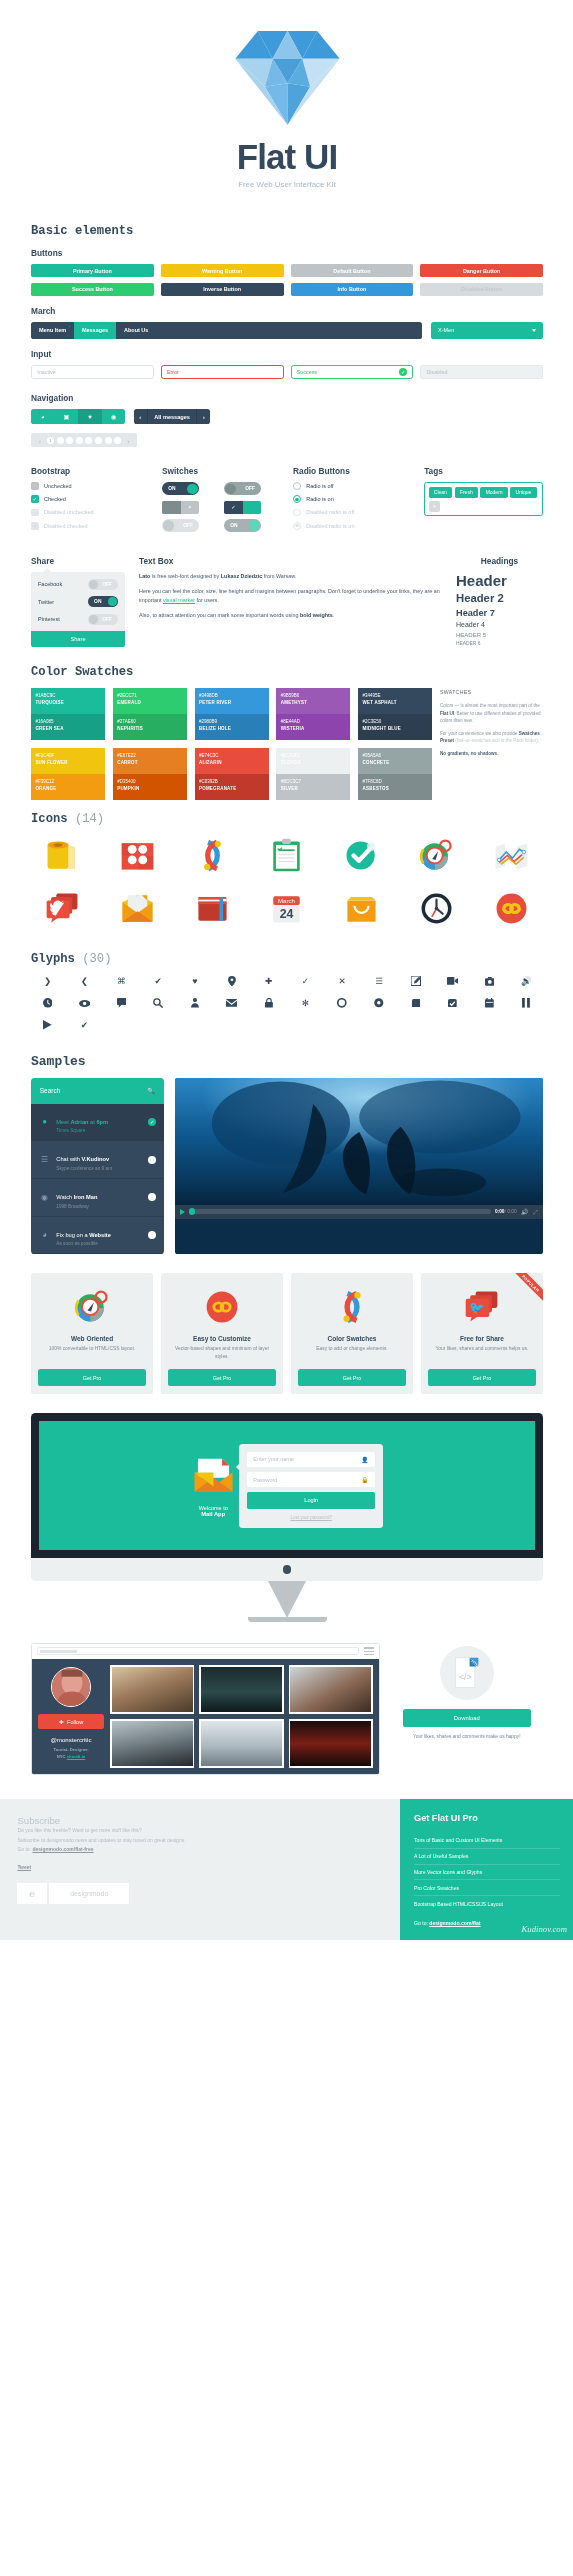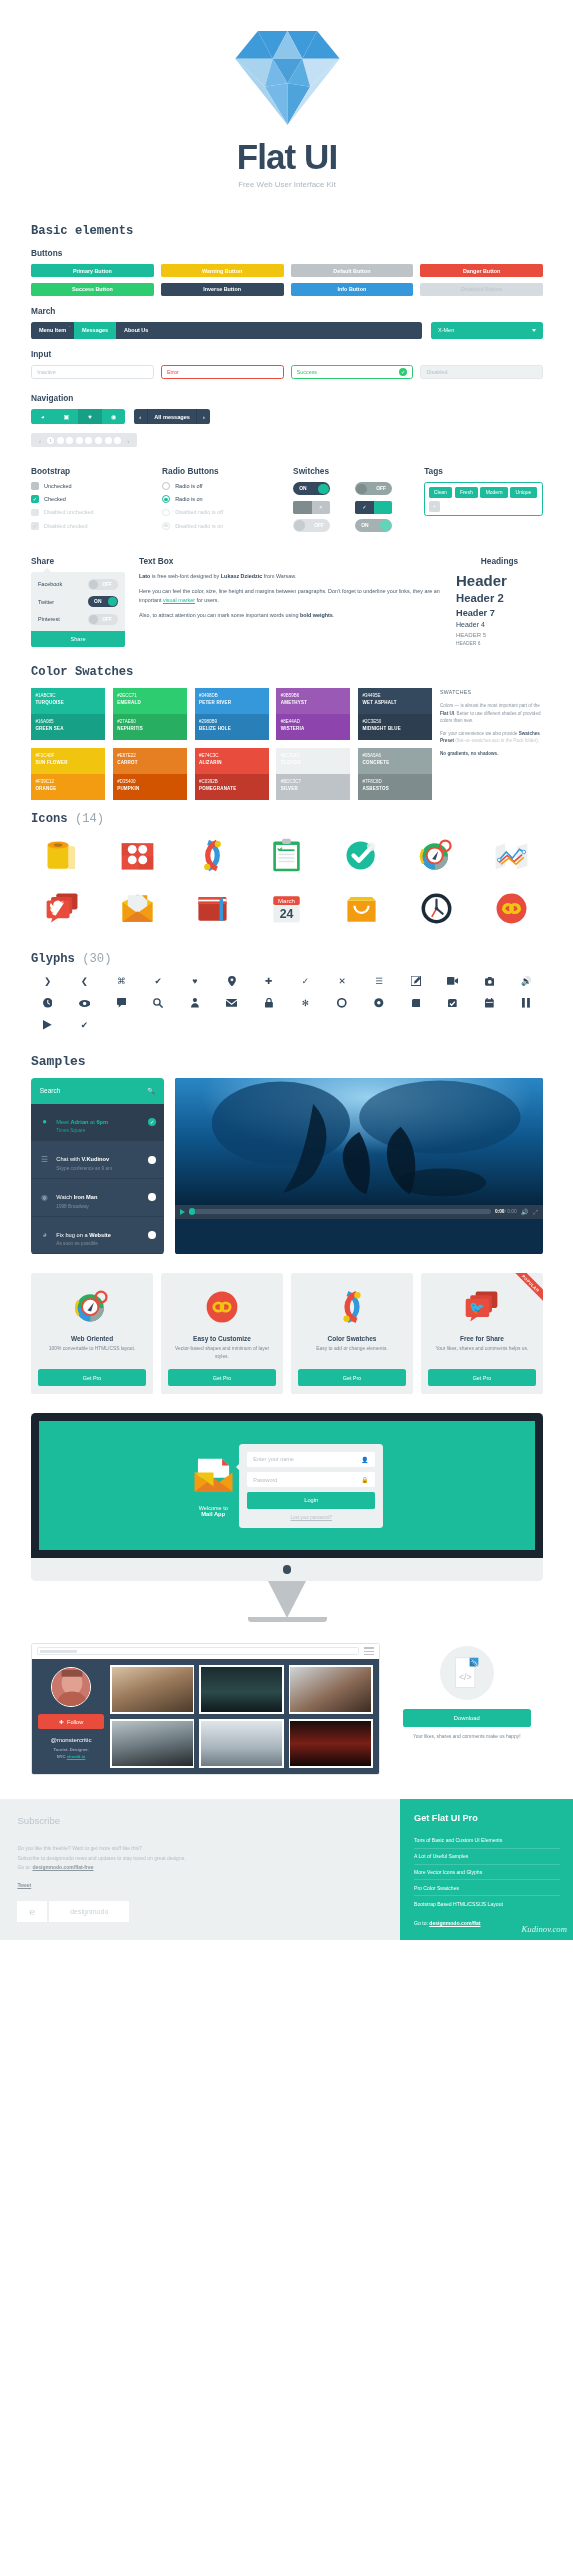--- a/index.html
+++ b/index.html
@@ -253,21 +253,21 @@
   .photo { background: #fff; padding: 1.7px; height: 49px; }
   .photo > div { width: 100%; height: 100%; }
   .dl-col { flex: 1; text-align: center; padding-top: 3.5px; }
   .dl-circle { width: 54px; height: 54px; border-radius: 50%; background: #ecf0f1; margin: 0 auto; display: flex; align-items: center; justify-content: center; }
   .dl-btn { background: #1abc9c; color: #fff; font-size: 5.8px; padding: 6.1px 0; border-radius: 2.6px; margin: 8.7px 12.2px 0; cursor: pointer; }
   .dl-txt { font-size: 4.9px; color: #7a8995; line-height: 1.7; margin-top: 6.1px; }
 
   
   .footer { background: #ecf0f1; margin-top: 24.4px; display: flex; min-height: 103px; position: relative; }
   .ft-left { flex: 1; padding: 15.7px 17.4px; }
-  .ft-left h3 { font-size: 9.6px; color: #bdc6cc; font-weight: normal; margin-bottom: 18px; }
+  .ft-left h3 { font-size: 9.6px; color: #bdc6cc; font-weight: normal; margin-bottom: 0; }
   .ft-left p { font-size: 5px; color: #b4bdc3; line-height: 1.9; }
   .ft-left p a, .ft-tweet { color: #8c979e; font-weight: bold; text-decoration: underline; }
   .ft-tweet { display: inline-block; margin-top: 9.6px; font-size: 5px; }
   .ft-logo { margin-top: 10.5px; display: flex; width: 112px; height: 21px; }
   .ft-logo .lg { width: 30px; background: #fff; display: flex; align-items: center; justify-content: center; font-size: 9.6px; color: #c6ced3; }
   .ft-logo .lt { flex: 1; background: #fff; display: flex; align-items: center; justify-content: center; font-size: 7px; color: #ccd3d7; margin-left: 1.7px; }
   .ft-right { width: 174px; background: #1abc9c; padding: 14px 14px; color: #fff; }
   .ft-right h3 { font-size: 9.2px; font-weight: bold; margin-bottom: 9.6px; }
   .ft-right li { list-style: none; font-size: 5.1px; padding: 4.4px 0; border-bottom: 0.9px solid rgba(255,255,255,.17); }
   .ft-right .goto { font-size: 5.1px; margin-top: 8.7px; }
@@ -401,20 +401,49 @@
         <div class="chk-item muted">
             <span class="cbox dis"></span>
             <span>Disabled unchecked</span>
           </div>
         <div class="chk-item muted">
             <span class="cbox dis ck">✓</span>
             <span>Disabled checked</span>
           </div>
       </div>
       <div class="col">
+        <h3 class="sub">Switches</h3>
+        <div class="sw-grid">
+          <div class="sw on">
+              <span>ON</span>
+              <span class="hd"></span>
+            </div>
+          <div class="sw off">
+              <span>OFF</span>
+              <span class="hd"></span>
+            </div>
+          <div class="sq sq1">
+              <span class="a"></span>
+              <span class="b">×</span>
+            </div>
+          <div class="sq sq2">
+              <span class="a">✓</span>
+              <span class="b"></span>
+            </div>
+          <div class="sw offl">
+              <span>OFF</span>
+              <span class="hd"></span>
+            </div>
+          <div class="sw onl">
+              <span>ON</span>
+              <span class="hd"></span>
+            </div>
+        </div>
+      </div>
+      <div class="col">
         <h3 class="sub">Radio Buttons</h3>
         <div class="rad-item">
             <span class="rcirc"></span>
             <span>Radio is off</span>
           </div>
         <div class="rad-item">
             <span class="rcirc on">
               <i></i>
             </span>
             <span>Radio is on</span>
@@ -422,49 +451,20 @@
         <div class="rad-item muted">
             <span class="rcirc dis"></span>
             <span>Disabled radio is off</span>
           </div>
         <div class="rad-item muted">
             <span class="rcirc dis">
               <i style="width:3.1px;height:3.1px;border-radius:50%;background:#dfe4e6;display:block"></i>
             </span>
             <span>Disabled radio is on</span>
           </div>
-      </div>
-      <div class="col">
-        <h3 class="sub">Switches</h3>
-        <div class="sw-grid">
-          <div class="sw on">
-              <span>ON</span>
-              <span class="hd"></span>
-            </div>
-          <div class="sw off">
-              <span>OFF</span>
-              <span class="hd"></span>
-            </div>
-          <div class="sq sq1">
-              <span class="a"></span>
-              <span class="b">×</span>
-            </div>
-          <div class="sq sq2">
-              <span class="a">✓</span>
-              <span class="b"></span>
-            </div>
-          <div class="sw offl">
-              <span>OFF</span>
-              <span class="hd"></span>
-            </div>
-          <div class="sw onl">
-              <span>ON</span>
-              <span class="hd"></span>
-            </div>
-        </div>
       </div>
       <div class="col">
         <h3 class="sub">Tags</h3>
         <div class="tagbox">
           <span class="tag">Clean</span>
           <span class="tag">Fresh</span>
           <span class="tag">Modern</span>
           <span class="tag">Unique</span>
           <span class="tag plus">+</span>
         </div>

